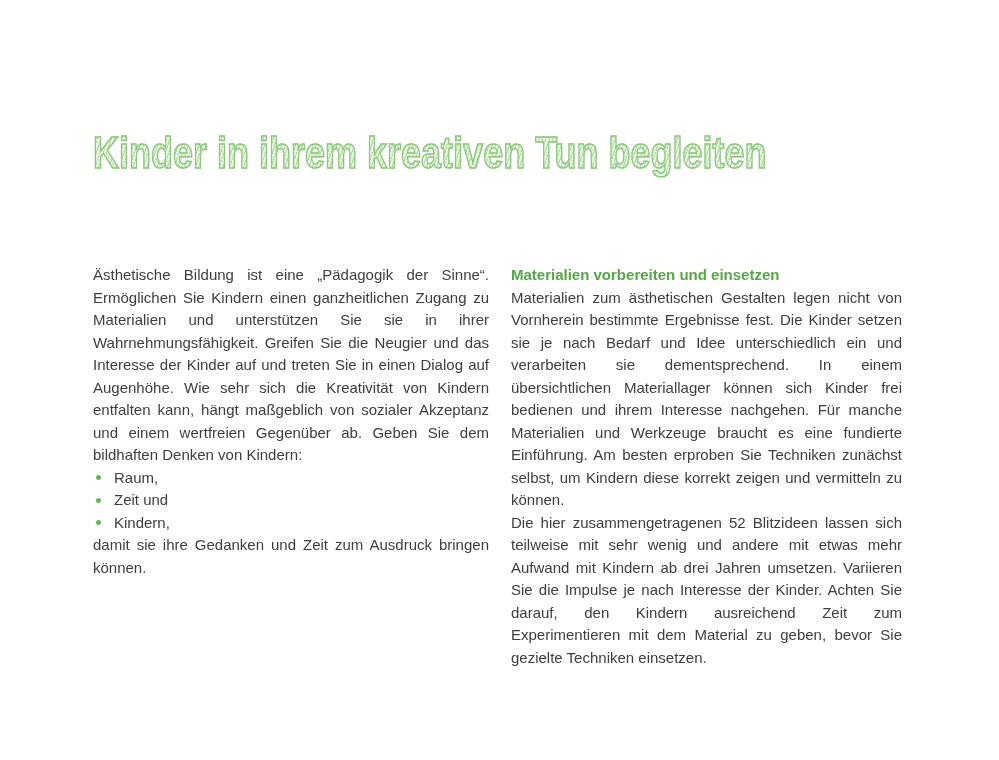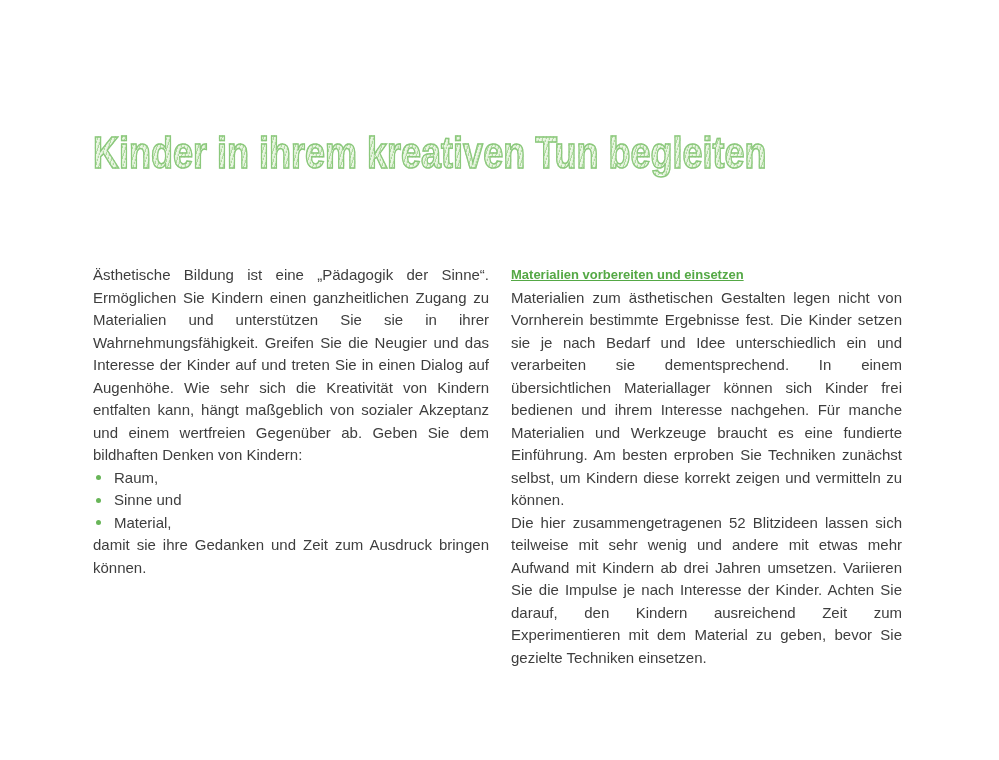--- a/index.html
+++ b/index.html
@@ -58,25 +58,24 @@
 
   .col p {
     margin: 0;
     text-align: justify;
     hyphens: auto;
     -webkit-hyphens: auto;
   }
 
   .section-heading {
     margin: 0;
-    font-size: 13px;
+    font-size: 15px;
     line-height: 22.5px;
     font-weight: bold;
     color: #54a845;
-    text-decoration: underline;
   }
 
   ul.bullets {
     margin: 0;
     padding: 0;
     list-style: none;
   }
   ul.bullets li {
     position: relative;
     padding-left: 21px;
@@ -95,22 +94,22 @@
 </style>
 </head>
 <body>
 
 <h1 class="page-title">Kinder in ihrem kreativen Tun begleiten</h1>
 
 <div class="col col-left">
   <p>Ästhetische Bildung ist eine „Pädagogik der Sinne“. Ermöglichen Sie Kindern einen ganzheitlichen Zugang zu Materialien und unterstützen Sie sie in ihrer Wahrnehmungsfähigkeit. Greifen Sie die Neugier und das Interesse der Kinder auf und treten Sie in einen Dialog auf Augenhöhe. Wie sehr sich die Kreativität von Kindern entfalten kann, hängt maßgeblich von sozialer Akzeptanz und einem wertfreien Gegenüber ab. Geben Sie dem bildhaften Denken von Kindern:</p>
   <ul class="bullets">
     <li>Raum,</li>
-    <li>Sinne und</li>
-    <li>Material,</li>
+    <li>Zeit und</li>
+    <li>Kindern,</li>
   </ul>
   <p>damit sie ihre Gedanken und Zeit zum Ausdruck bringen können.</p>
 </div>
 
 <div class="col col-right">
   <h2 class="section-heading">Materialien vorbereiten und einsetzen</h2>
   <p>Materialien zum ästhetischen Gestalten legen nicht von Vornherein bestimmte Ergebnisse fest. Die Kinder setzen sie je nach Bedarf und Idee unterschiedlich ein und verarbeiten sie dementsprechend. In einem übersichtlichen Materiallager können sich Kinder frei bedienen und ihrem Interesse nachgehen. Für manche Materialien und Werkzeuge braucht es eine fundierte Einführung. Am besten erproben Sie Techniken zunächst selbst, um Kindern diese korrekt zeigen und vermitteln zu können.</p>
   <p>Die hier zusammengetragenen 52 Blitzideen lassen sich teilweise mit sehr wenig und andere mit etwas mehr Aufwand mit Kindern ab drei Jahren umsetzen. Variieren Sie die Impulse je nach Interesse der Kinder. Achten Sie darauf, den Kindern ausreichend Zeit zum Experimentieren mit dem Material zu geben, bevor Sie gezielte Techniken einsetzen.</p>
 </div>
 

